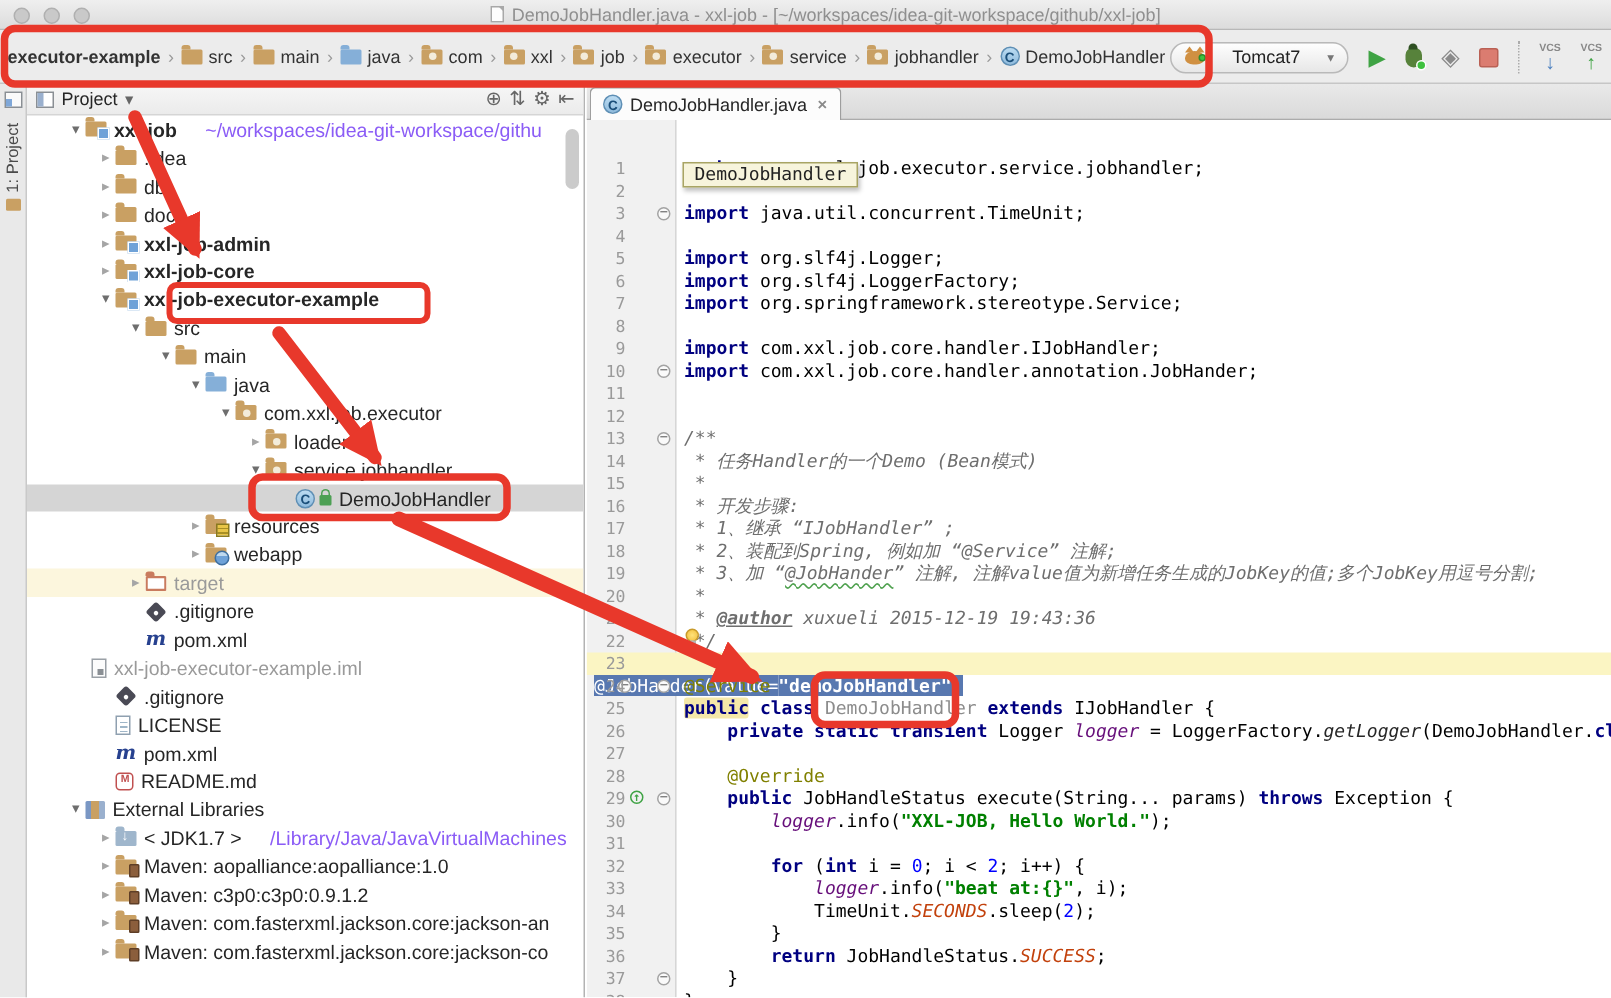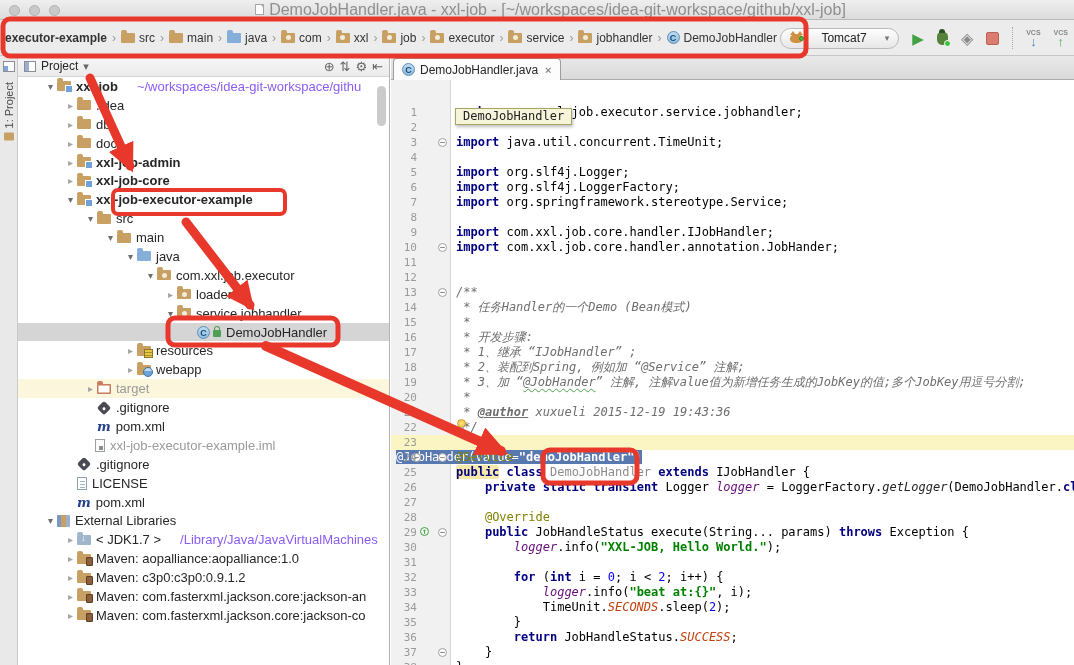--- a/index.html
+++ b/index.html
@@ -5,21 +5,21 @@
   * { margin:0; padding:0; box-sizing:border-box; }
   html,body { width:1074px; height:665px; overflow:hidden; }
   body { font-family:"Liberation Sans","DejaVu Sans",sans-serif; background:#fff; position:relative; font-size:13px; color:#262626; }
 
   
   .titlebar { position:absolute; left:0; top:0; width:1074px; height:20px;
     background:linear-gradient(#EFEFEF,#DCDCDC); border-bottom:1px solid #B8B8B8;
     display:flex; align-items:center; justify-content:center; }
   .tlights { position:absolute; left:9px; top:5px; display:flex; gap:9px; }
   .tl { width:11px; height:11px; border-radius:50%; background:#C9C9C9; border:1px solid #B0B0B0; }
-  .wtitle { font-size:16px; color:#8F8F8F; display:flex; align-items:center; gap:5px;padding-left:27px; }
+  .wtitle { font-size:12px; color:#8F8F8F; display:flex; align-items:center; gap:5px;padding-left:27px; }
   .doc-ic { width:9px; height:11px; background:#FDFDFD; border:1px solid #A8A8A8; display:inline-block; position:relative; }
   .doc-ic::after{ content:""; position:absolute; right:-1px; top:-1px; border:2px solid #A8A8A8; border-left-color:transparent; border-bottom-color:transparent; }
 
   
   .toolbar { position:absolute; left:0; top:20px; width:1074px; height:36px;
     background:#ECECEC; border-bottom:1px solid #C6C6C6; display:flex; align-items:center; }
   .crumbs { display:flex; align-items:center; padding-left:4px; white-space:nowrap; overflow:hidden; flex:none; }
   .crumb { display:flex; align-items:center; gap:4px; font-size:12px; color:#333; padding:2px 1px; cursor:default; }
   .crumb.b { font-weight:bold;justify-content:center; }
   .csep { color:#9A9A9A; font-size:12px; margin:0 4px; }
@@ -344,39 +344,44 @@
       <div class="trow" style="padding-left: 66px;">
         <span class="arrow"></span>
         <span class="ic git"></span>
         <span class="lbl">.gitignore</span>
       </div>
       <div class="trow" style="padding-left: 66px;">
         <span class="arrow"></span>
         <span class="ic mvn">m</span>
         <span class="lbl">pom.xml</span>
       </div>
-      <div class="trow" style="padding-left: 64px;">
+      <div class="trow" style="padding-left: 30px;">
         <span class="arrow"></span>
         <span class="ic iml"></span>
         <span class="lbl g">xxl-job-executor-example.iml</span>
       </div>
       <div class="trow" style="padding-left: 46px;">
         <span class="arrow"></span>
         <span class="ic git"></span>
         <span class="lbl">.gitignore</span>
       </div>
       <div class="trow" style="padding-left: 46px;">
         <span class="arrow"></span>
         <span class="ic txtf"></span>
         <span class="lbl">LICENSE</span>
       </div>
       <div class="trow" style="padding-left: 46px;">
         <span class="arrow"></span>
         <span class="ic mvn">m</span>
         <span class="lbl">pom.xml</span>
+      </div>
+      <div class="trow" style="padding-left: 46px;">
+        <span class="arrow"></span>
+        <span class="ic md"></span>
+        <span class="lbl">README.md</span>
       </div>
       <div class="trow" style="padding-left: 26px;">
         <span class="arrow">▾</span>
         <span class="ic libs"></span>
         <span class="lbl">External Libraries</span>
       </div>
       <div class="trow" style="padding-left: 46px;">
         <span class="arrow c">▸</span>
         <span class="ic f f-jdk"></span>
         <span class="lbl">&lt; JDK1.7 &gt;</span>

